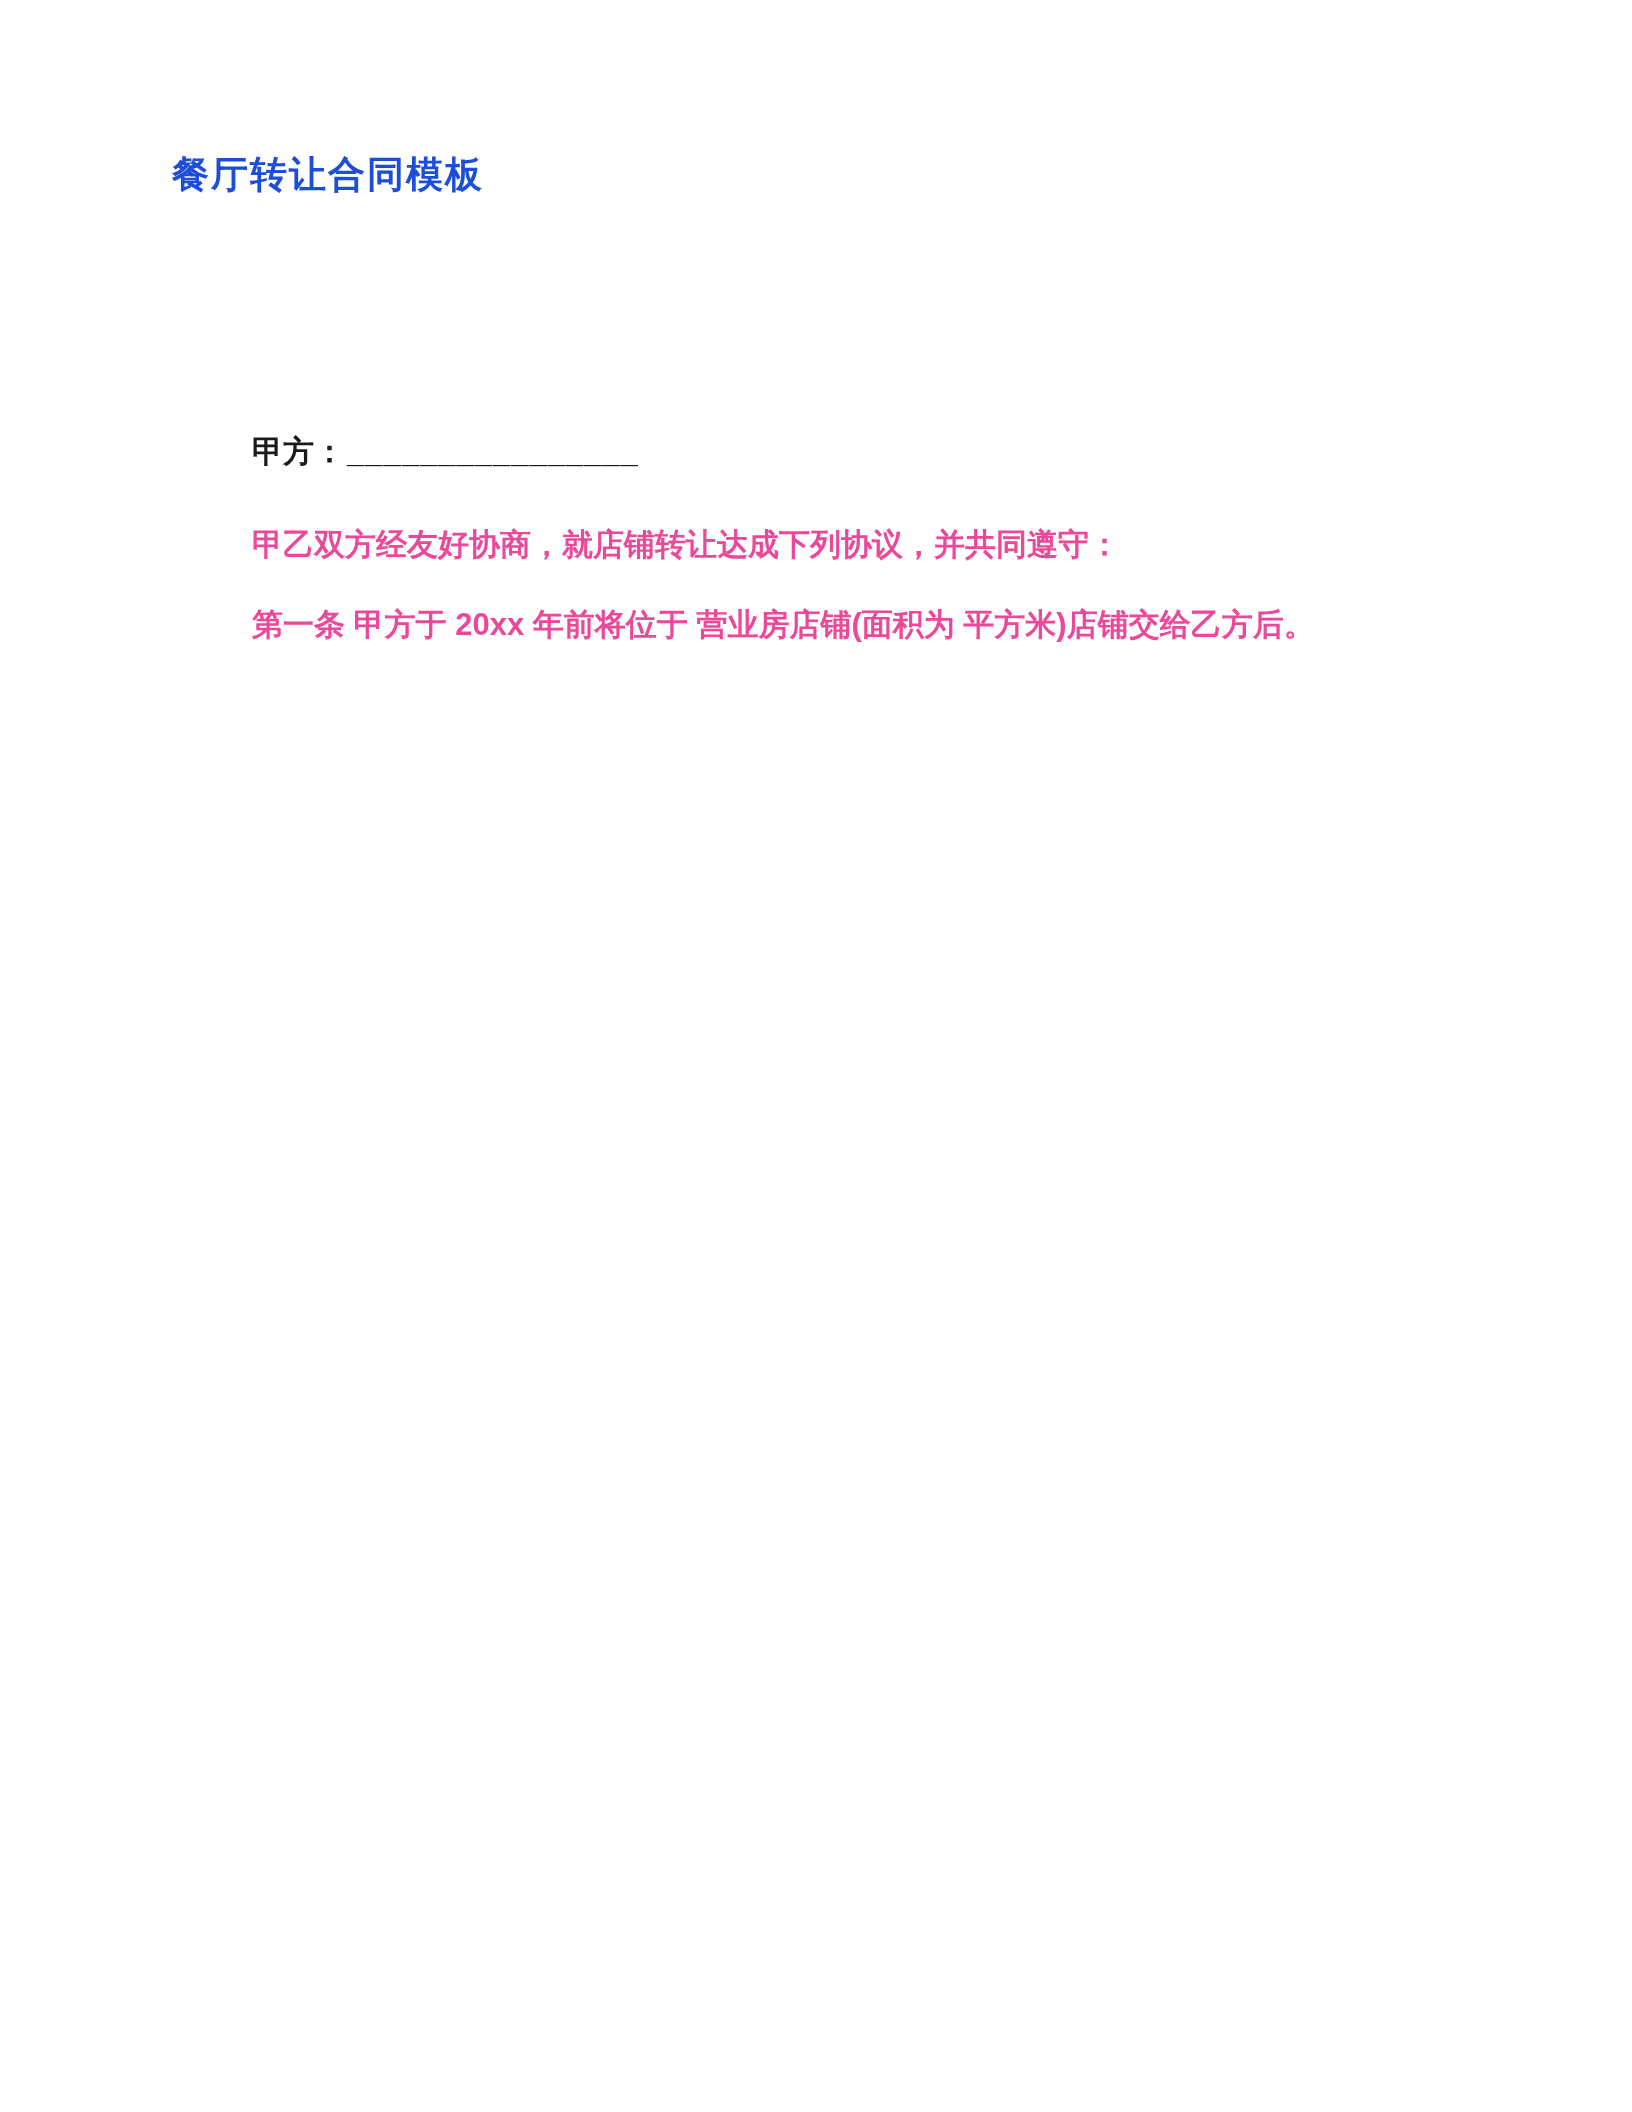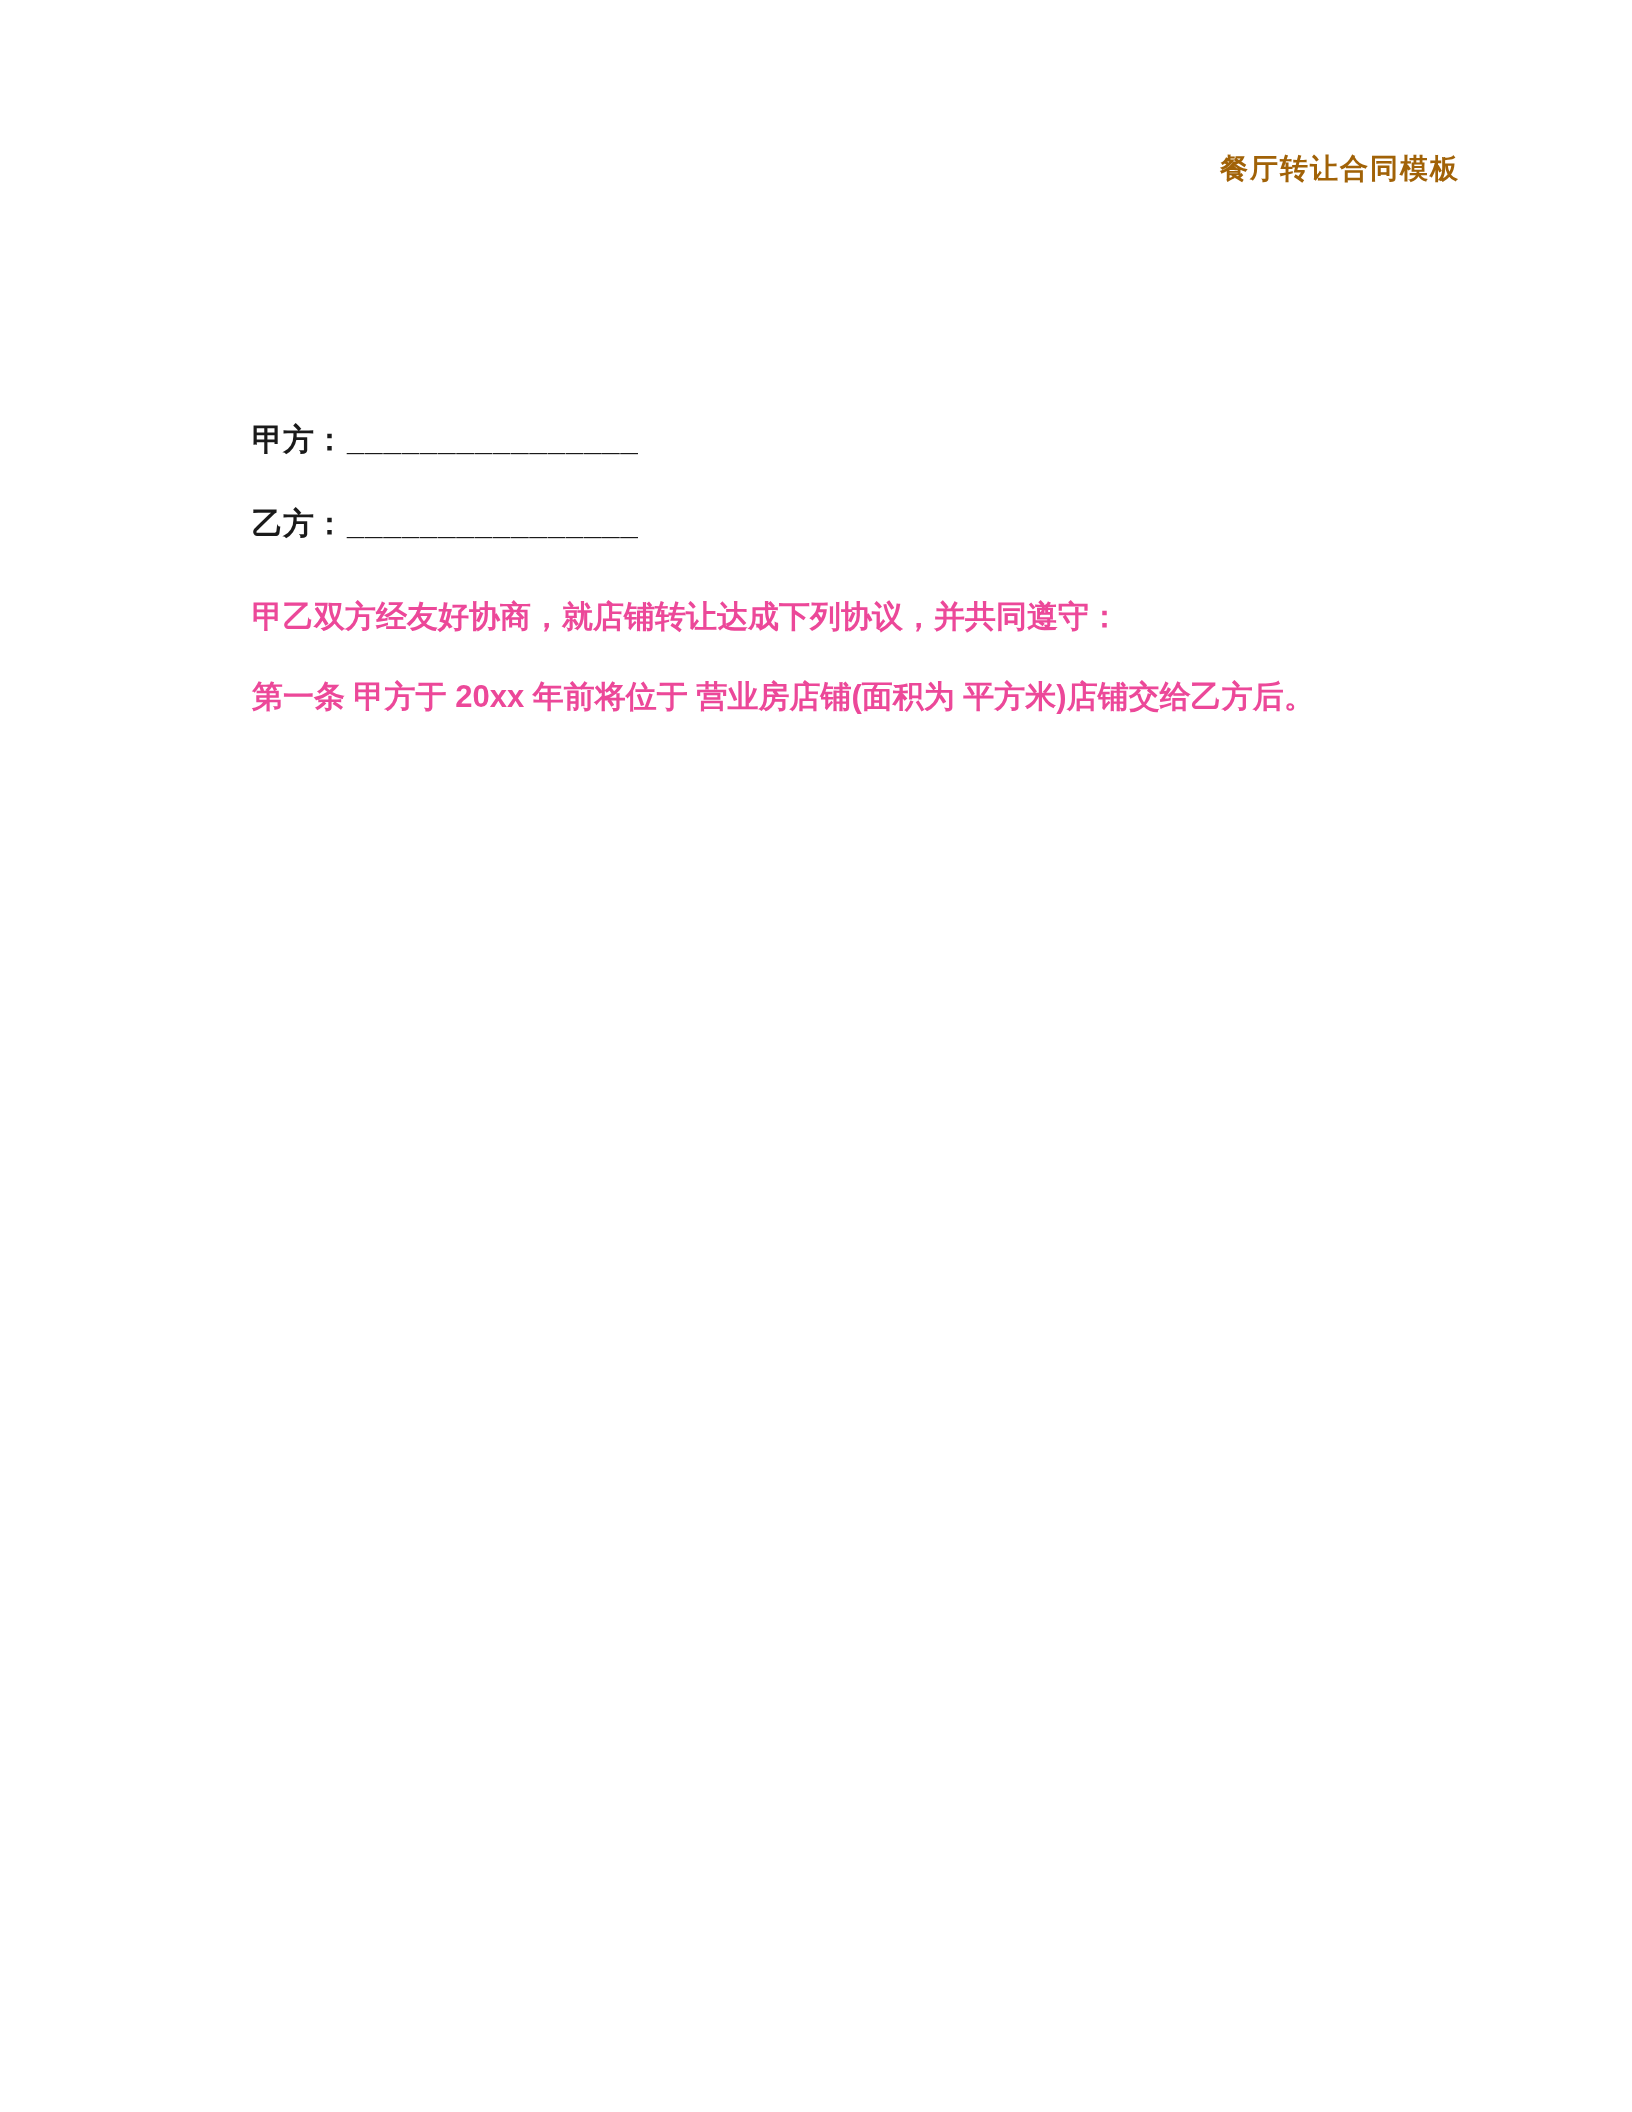--- a/index.html
+++ b/index.html
@@ -16,25 +16,25 @@
   .page {
     position: relative;
     width: 1632px;
     min-height: 2112px;
     margin: 0 auto;
     background: #ffffff;
     padding: 150px 172px 120px 172px;
   }
 
   .doc-title {
-    text-align: right;
-    font-size: 28px;
+    text-align: left;
+    font-size: 37px;
     font-weight: 700;
     letter-spacing: 2px;
-    color: #a16207;
+    color: #1d4ed8;
     margin-bottom: 232px;
   }
 
   .party-block {
     margin-bottom: 28px;
   }
 
   .party-line {
     font-size: 31px;
     font-weight: 700;
@@ -72,23 +72,20 @@
 <div class="page">
 
   <h1 class="doc-title">餐厅转让合同模板</h1>
 
   <div class="party-block">
 
     <div class="party-line">
       <span class="party-label">甲方：</span><span class="party-blank">________________</span>
     </div>
 
-    <div class="party-line">
-      <span class="party-label">乙方：</span><span class="party-blank">________________</span>
-    </div>
 
 
   </div>
 
   <p class="para">甲乙双方经友好协商，就店铺转让达成下列协议，并共同遵守：</p>
 
   <p class="para">第一条 甲方于 20xx 年前将位于 营业房店铺(面积为 平方米)店铺交给乙方后。</p>
 
 
 

